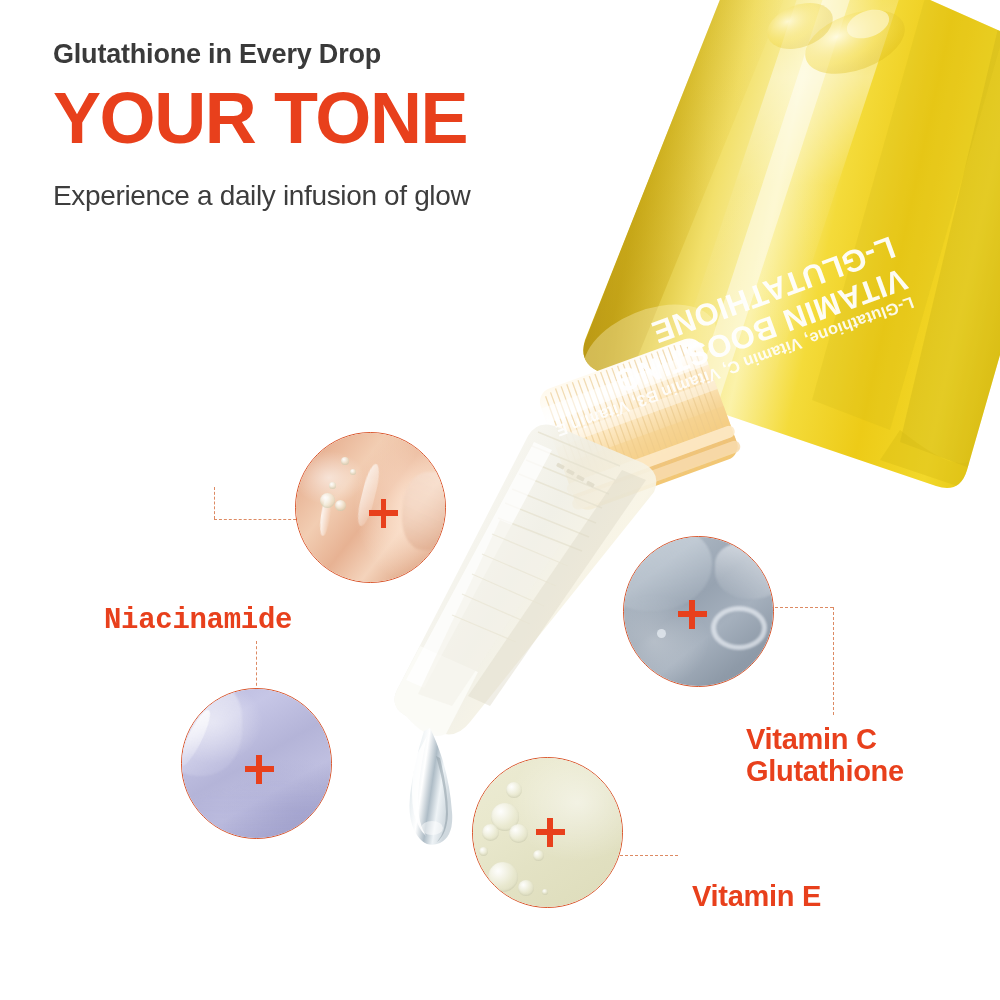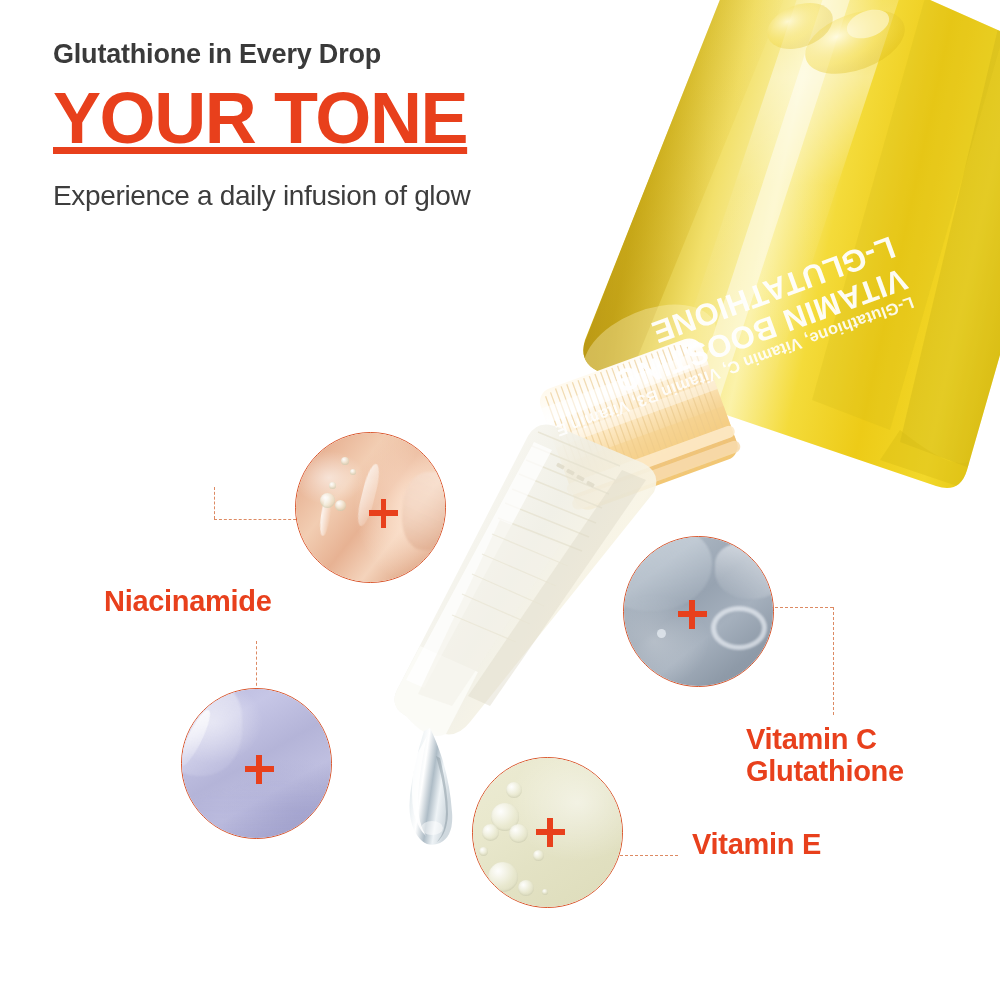--- a/index.html
+++ b/index.html
@@ -22,21 +22,21 @@
   .headline-block { position:absolute; left:53px; top:40px; width:600px; z-index:40; }
   .eyebrow {
     font-size:27px; font-weight:700; color:#3a3a3a;
     letter-spacing:-0.2px; line-height:1.1; white-space:nowrap;
   }
   .headline {
     font-size:72px; font-weight:700; color:#e8401c;
     line-height:0.97; letter-spacing:-1.4px;
     margin-top:14px; white-space:nowrap;
   }
-  .headline .l2 { display:block;text-decoration:underline; }
+  .headline .l2 { display:block; }
   .subhead {
     font-size:28px; font-weight:400; color:#3d3d3d;
     letter-spacing:-0.35px; margin-top:26px; white-space:nowrap;
   }
 
   
   #bottle-group {
     position:absolute;
     left:0; top:0; width:1000px; height:1000px;
     z-index:10; pointer-events:none;
@@ -173,23 +173,23 @@
   }
 
   
   .ing-label {
     position:absolute; z-index:35;
     color:#e8401c; font-weight:700;
     font-size:29px; line-height:1.12;
     letter-spacing:-0.3px; white-space:nowrap;
   }
   #lbl-glutathione { left:71px;  top:442px; }
-  #lbl-niacinamide { left:104px; top:585px; }
+  #lbl-niacinamide { left:104px; top:605px;font-family:Liberation Mono, monospace; }
   #lbl-vitc { left:746px; top:723px; text-align:left; white-space:normal; width:180px; }
-  #lbl-vite { left:692px; top:828px; }
+  #lbl-vite { left:692px; top:880px; }
 </style>
 </head>
 <body>
 
 <div id="stage">
 
   <svg id="bottle-group" viewBox="0 0 1000 1000">
     <defs>
 
       <linearGradient id="gBody" x1="0" y1="0" x2="1" y2="0.25">

